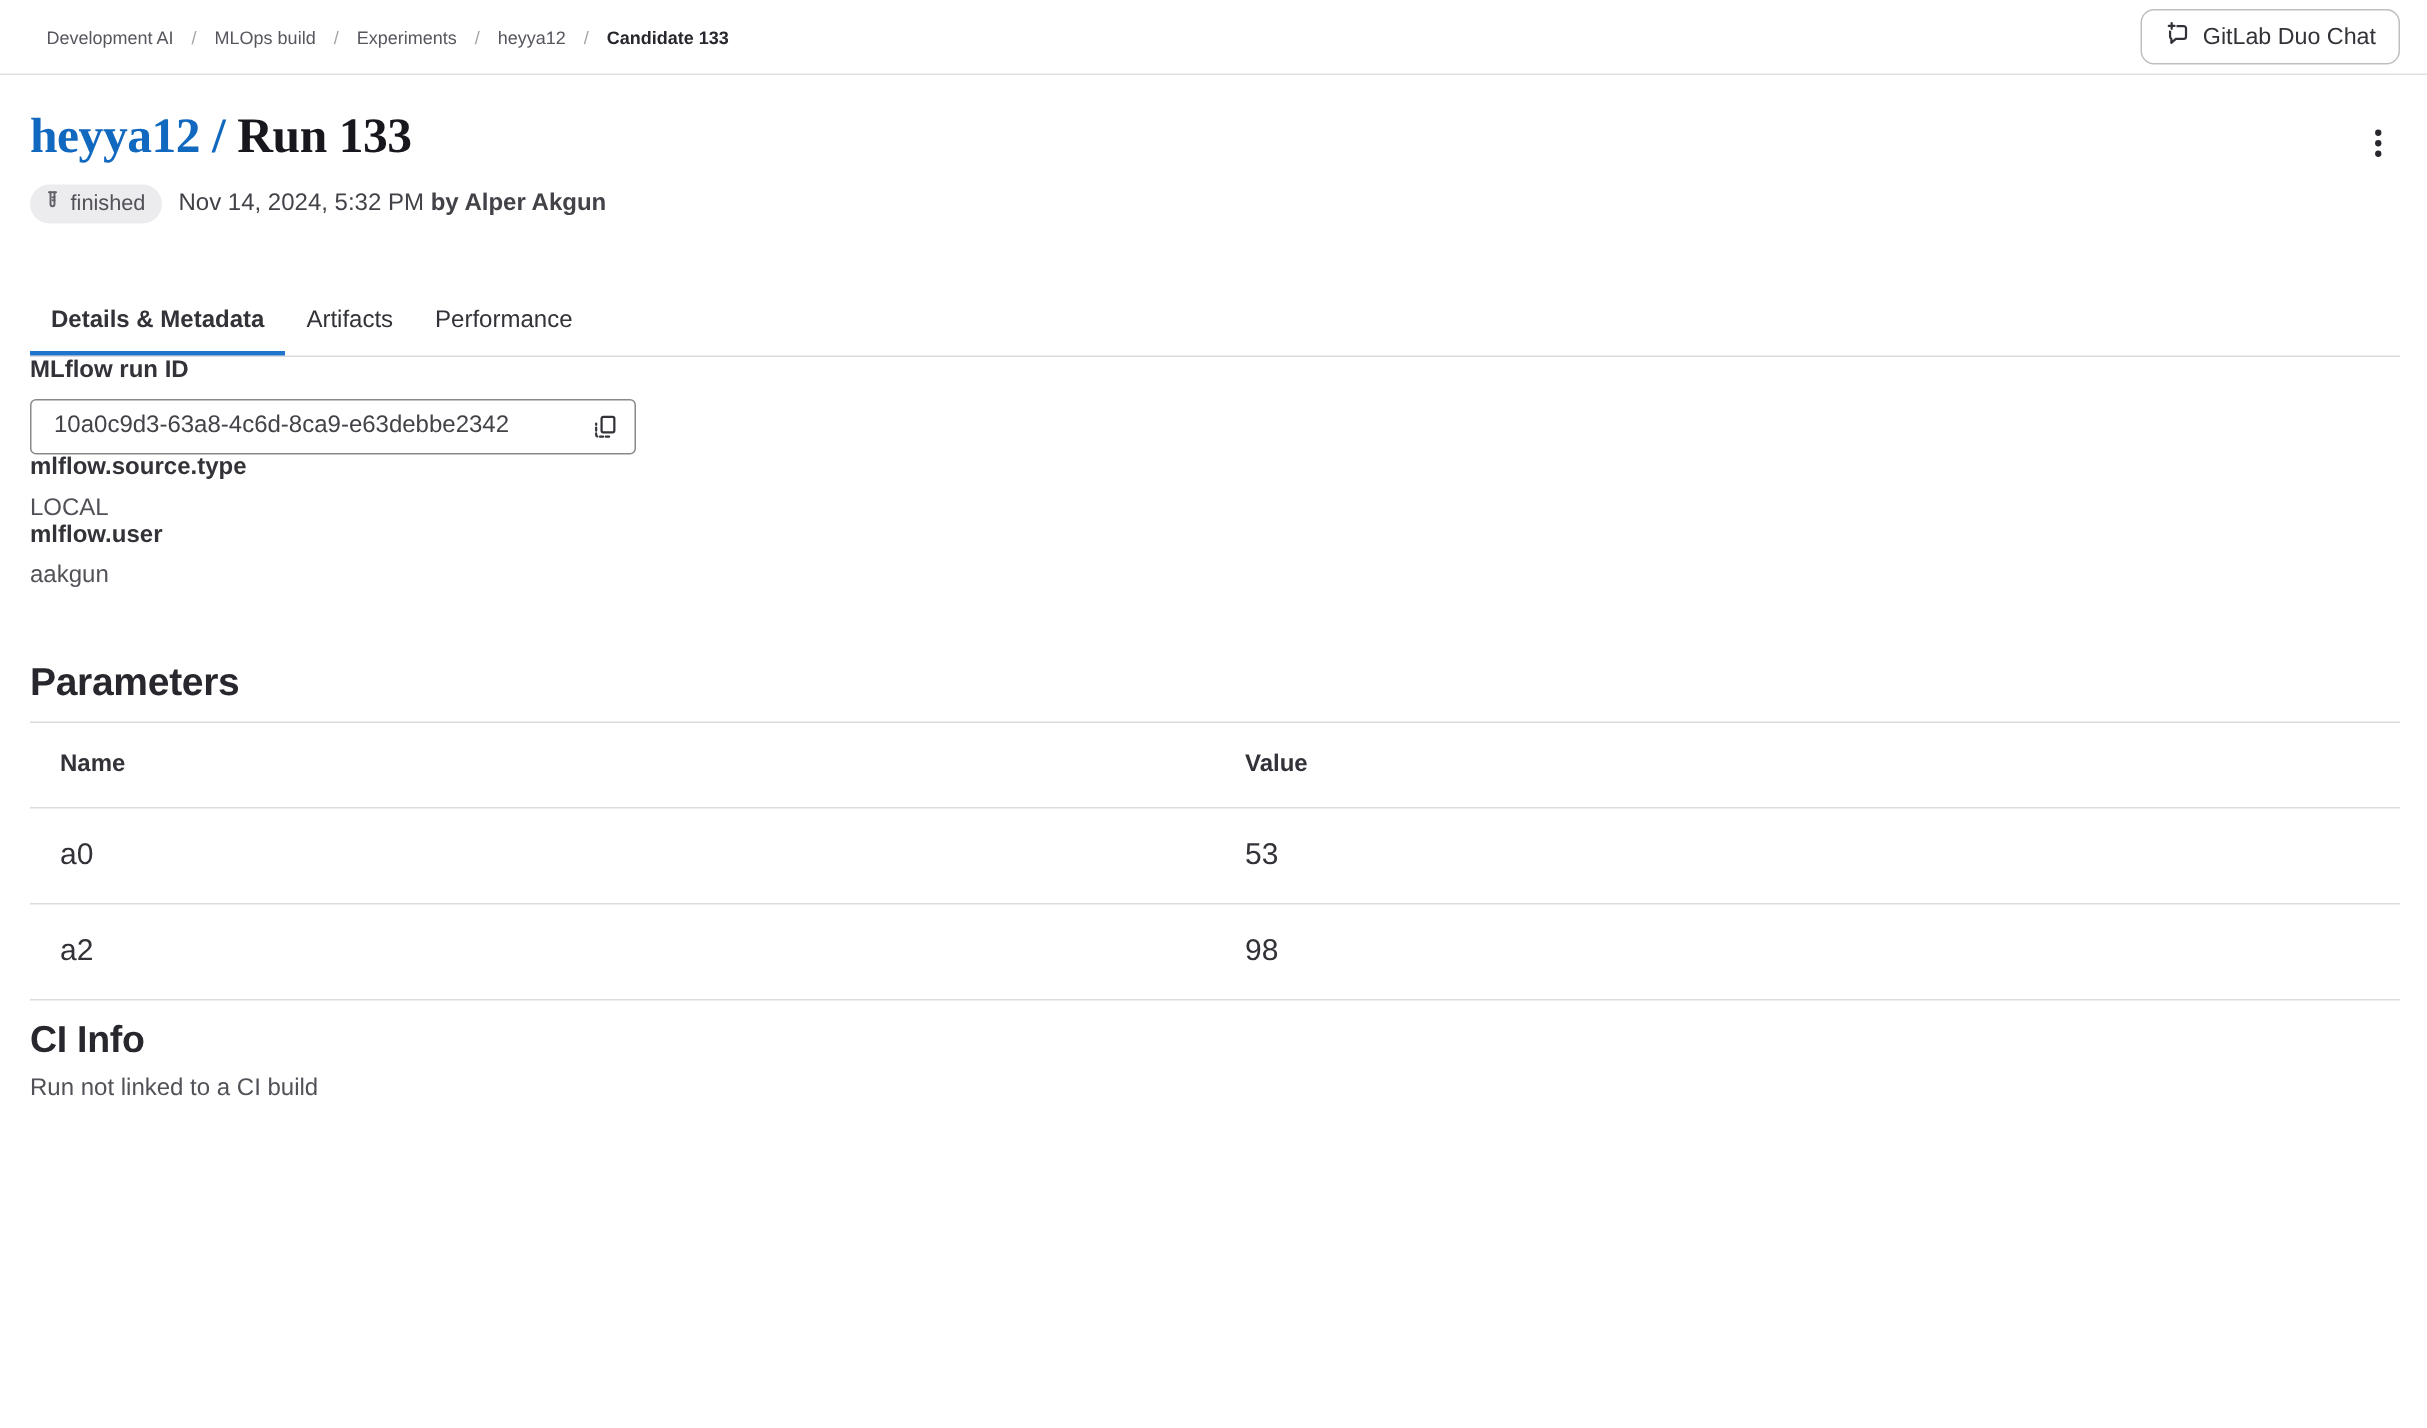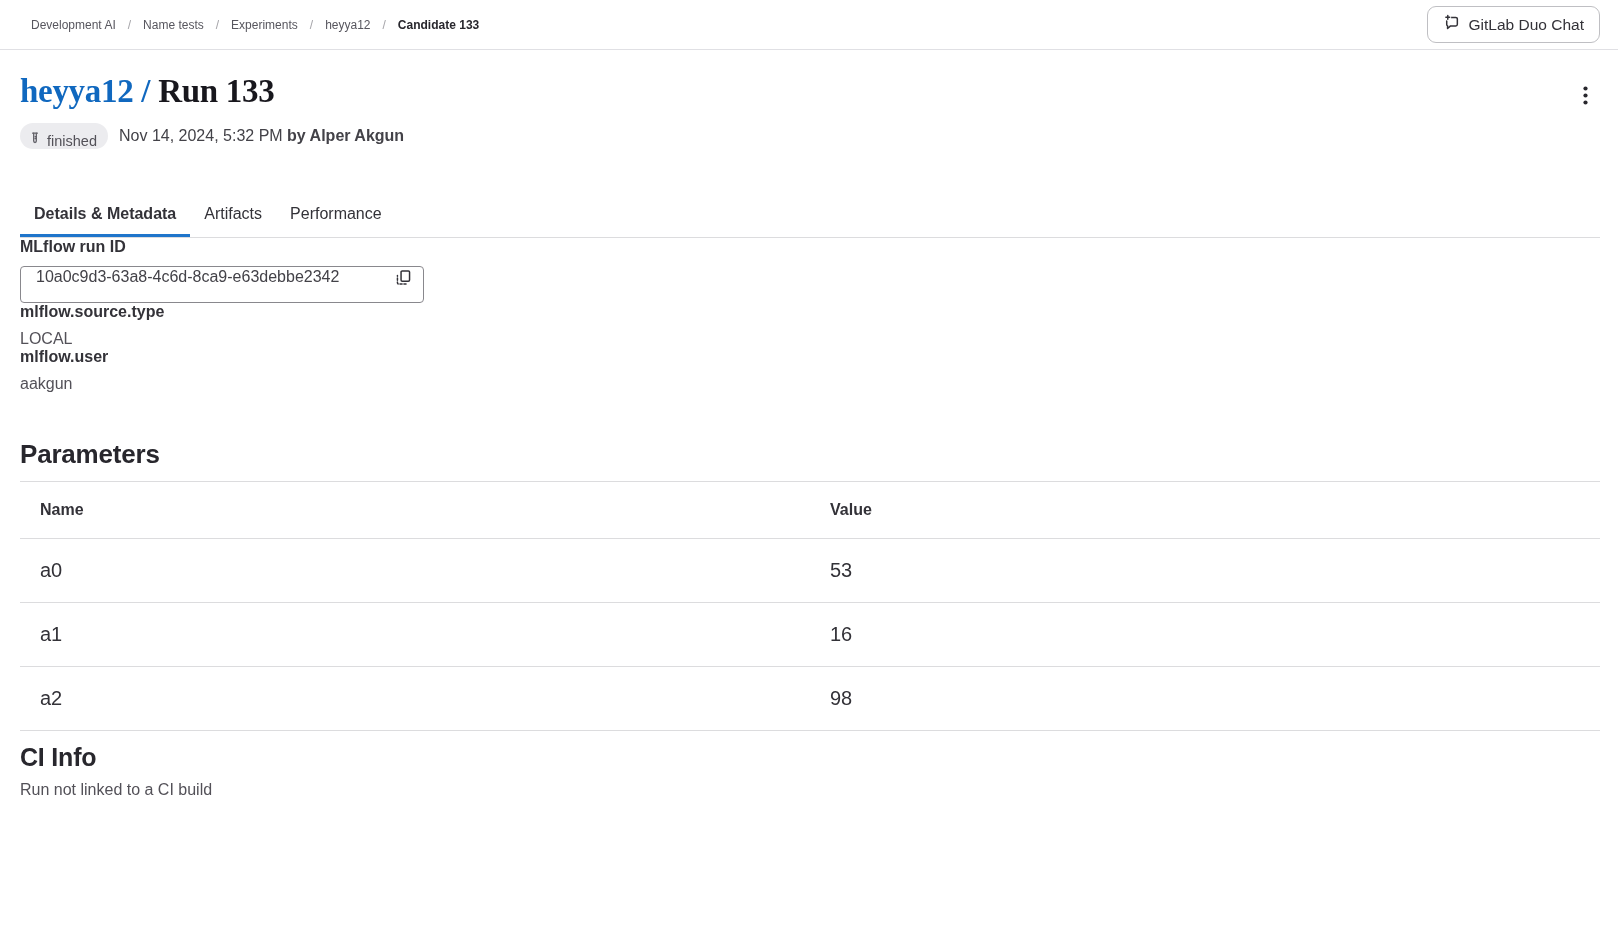--- a/index.html
+++ b/index.html
@@ -35,21 +35,21 @@
   .title-row { display:flex; align-items:flex-start; justify-content:space-between; margin-top:22px;font-family:Liberation Serif, serif; }
   h1.run-title { margin:0; font-size:33px; line-height:1.2; font-weight:700; letter-spacing:-0.3px; color:#18171d; }
   h1.run-title a { color:#1068bf; text-decoration:none; cursor:pointer; }
 
   .kebab-btn {
     background:none; border:none; padding:6px 8px; margin:8px 4px 0 0; cursor:pointer; line-height:0;
   }
 
   .meta-row { display:flex; align-items:center; gap:11px; margin-top:11px; }
   .status-badge {
-    display:inline-flex; align-items:flex-end; gap:5px;
+    display:inline-flex; align-items:center; gap:5px;
     background:#ececef; color:#535158; border-radius:13px;
     height:26px; padding:0 11px 0 8px; font-size:14.5px;
   }
   .run-date { font-size:16px; color:#434248; }
   .run-author { font-weight:700; color:#434248; }
 
   
   .tabs { display:flex; margin-top:47px; border-bottom:1px solid #dcdcde; }
   .tab {
     padding:9px 14px 14px; font-size:16px; color:#333238; cursor:pointer;
@@ -57,21 +57,21 @@
   }
   .tab.active { font-weight:700; box-shadow: inset 0 -3px 0 #1f75cb; text-align: center; }
 
   
   .field-label { font-weight:700; font-size:16px; color:#333238; }
   .field-value { font-size:16px; color:#535158; margin-top:9px; }
 
   .copy-field {
     margin-top:10px; width:404px; height:37px;
     border:1px solid #89888d; border-radius:4px;
-    display:flex; align-items:flex-start; padding:0 9px 0 13px; gap:8px;
+    display:flex; align-items:center; padding:0 9px 0 13px; gap:8px;
   }
   .copy-field input {
     border:none; outline:none; flex:1 1 auto; min-width:0;
     font-family:inherit; font-size:16px; color:#434248; background:transparent;
   }
   .copy-btn { background:none; border:none; padding:2px; cursor:pointer; line-height:0; }
 
   
   .section-heading { margin:46px 0 0; font-size:26px; font-weight:700; color:#28272d; letter-spacing:-0.2px; }
   .section-heading.ci { margin-top:12px; font-size:25px; }
@@ -88,21 +88,21 @@
   }
   table.params th.col-name, table.params td.cell-name { width:50%; }
 </style>
 </head>
 <body>
 
 <header class="topbar">
   <nav class="breadcrumb">
     <a>Development AI</a>
     <span class="sep">/</span>
-    <a>Name tests</a>
+    <a>MLOps build</a>
     <span class="sep">/</span>
     <a>Experiments</a>
     <span class="sep">/</span>
     <a>heyya12</a>
     <span class="sep">/</span>
     <span class="current">Candidate 133</span>
   </nav>
 
   <button class="duo-chat-btn">
     <span>
@@ -183,24 +183,20 @@
           <th class="col-name">Name</th>
           <th class="col-value">Value</th>
         </tr>
       </thead>
       <tbody>
         <tr>
           <td class="cell-name">a0</td>
           <td>53</td>
         </tr>
         <tr>
-          <td class="cell-name">a1</td>
-          <td>16</td>
-        </tr>
-        <tr>
           <td class="cell-name">a2</td>
           <td>98</td>
         </tr>
       </tbody>
     </table>
   </section>
 
   <section>
     <h2 class="section-heading ci">CI Info</h2>
     <div class="ci-message">Run not linked to a CI build</div>

